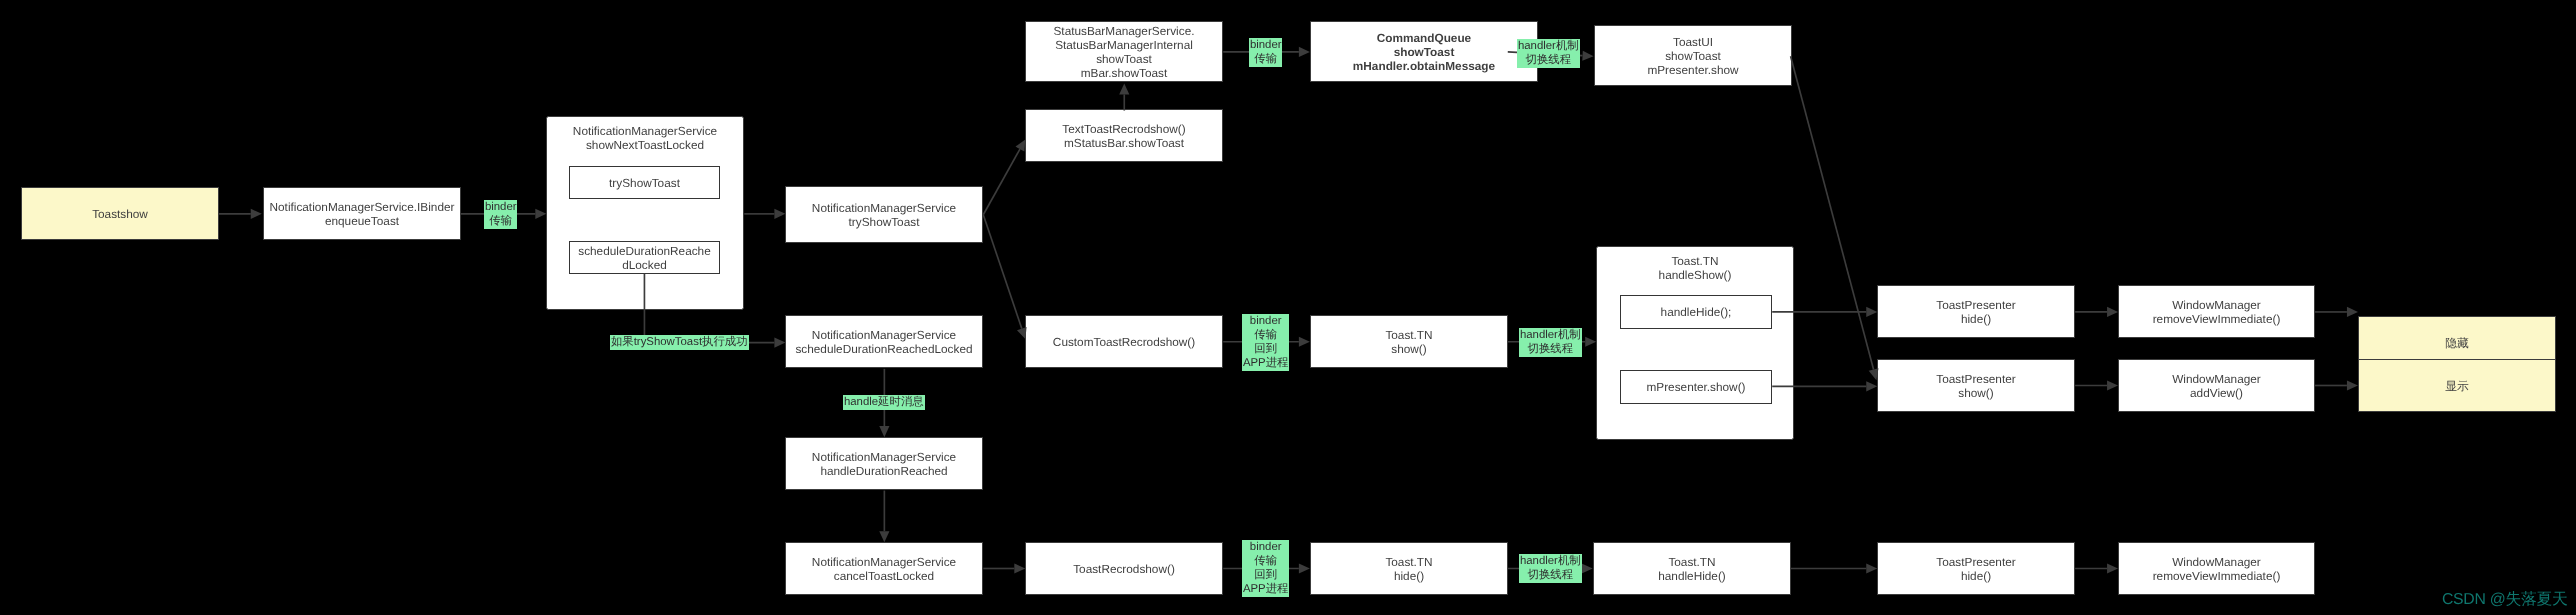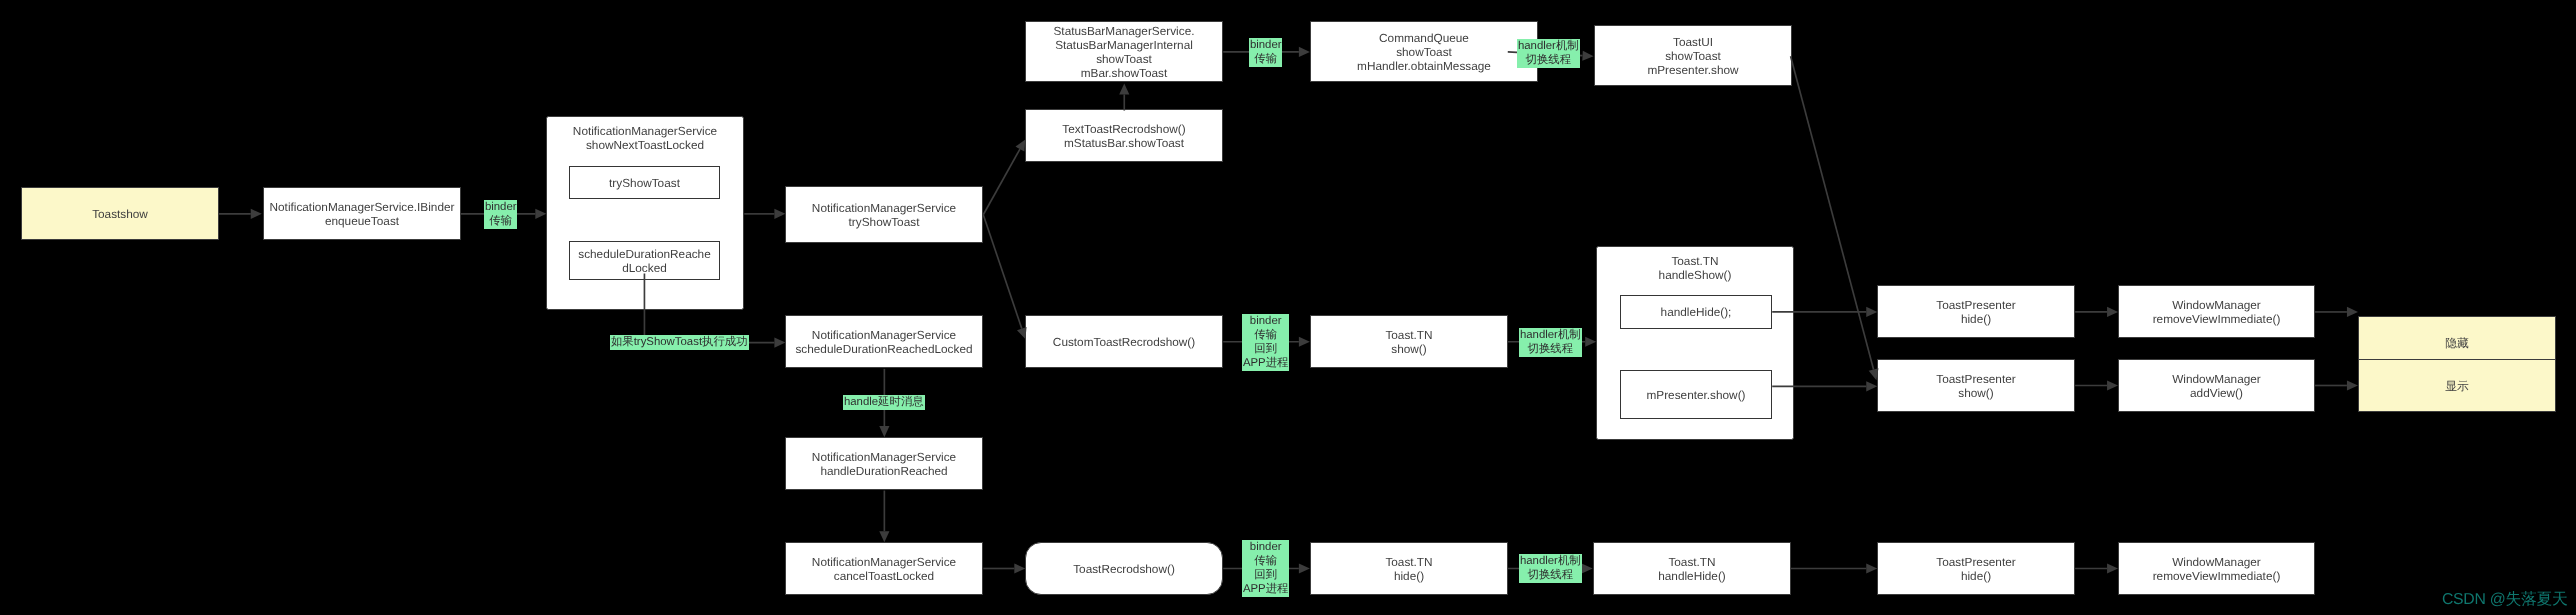--- a/index.html
+++ b/index.html
@@ -146,21 +146,21 @@
     <div class="node" style="left: 1025px; top: 21px; width: 198px; height: 61px;">
       <span class="nline">StatusBarManagerService.</span>
       <span class="nline">StatusBarManagerInternal</span>
       <span class="nline">showToast</span>
       <span class="nline">mBar.showToast</span>
     </div>
     <div class="node" style="left: 1025px; top: 109px; width: 198px; height: 53px;">
       <span class="nline">TextToastRecrodshow()</span>
       <span class="nline">mStatusBar.showToast</span>
     </div>
-    <div class="node" style="left: 1310px; top: 21px; width: 228px; height: 61px;">
+    <div class="node" style="left: 1310px; top: 21px; width: 228px; height: 61px; font-weight: bold;">
       <span class="nline">CommandQueue</span>
       <span class="nline">showToast</span>
       <span class="nline">mHandler.obtainMessage</span>
     </div>
     <div class="node" style="left: 1594px; top: 25.4px; width: 198px; height: 61px;">
       <span class="nline">ToastUI</span>
       <span class="nline">showToast</span>
       <span class="nline">mPresenter.show</span>
     </div>
     <div class="node" style="left: 785px; top: 315px; width: 198px; height: 53px;">
@@ -201,21 +201,21 @@
       <span class="nline">显示</span>
     </div>
     <div class="node" style="left: 785px; top: 437px; width: 198px; height: 53px;">
       <span class="nline">NotificationManagerService</span>
       <span class="nline">handleDurationReached</span>
     </div>
     <div class="node" style="left: 785px; top: 542px; width: 198px; height: 53px;">
       <span class="nline">NotificationManagerService</span>
       <span class="nline">cancelToastLocked</span>
     </div>
-    <div class="node" style="left: 1025px; top: 542px; width: 198px; height: 53px; border-radius: 16px;">
+    <div class="node" style="left: 1025px; top: 542px; width: 198px; height: 53px;">
       <span class="nline">ToastRecrodshow()</span>
     </div>
     <div class="node" style="left: 1310px; top: 542px; width: 198px; height: 53px;">
       <span class="nline">Toast.TN</span>
       <span class="nline">hide()</span>
     </div>
     <div class="node" style="left: 1593px; top: 542px; width: 198px; height: 53px;">
       <span class="nline">Toast.TN</span>
       <span class="nline">handleHide()</span>
     </div>
@@ -223,28 +223,28 @@
       <span class="nline">ToastPresenter</span>
       <span class="nline">hide()</span>
     </div>
     <div class="node" style="left: 2118px; top: 542px; width: 197px; height: 53px;">
       <span class="nline">WindowManager</span>
       <span class="nline">removeViewImmediate()</span>
     </div>
     <div class="inner" style="left: 569px; top: 166px; width: 151px; height: 33px;">
       <span class="nline">tryShowToast</span>
     </div>
-    <div class="inner" style="left: 569px; top: 241px; width: 151px; height: 39px; align-items: center;">
+    <div class="inner" style="left: 569px; top: 241px; width: 151px; height: 33px; align-items: center;">
       <span class="nline">scheduleDurationReache</span>
       <span class="nline">dLocked</span>
     </div>
     <div class="inner" style="left: 1620px; top: 295px; width: 152px; height: 34px;">
       <span class="nline">handleHide();</span>
     </div>
-    <div class="inner" style="left: 1620px; top: 370px; width: 152px; height: 49px;">
+    <div class="inner" style="left: 1620px; top: 370px; width: 152px; height: 34px;">
       <span class="nline">mPresenter.show()</span>
     </div>
     <div class="elabel" style="left: 484px; top: 200px;">
       <span class="nline">binder</span>
       <span class="nline">传输</span>
     </div>
     <div class="elabel" style="left: 1249px; top: 38px;">
       <span class="nline">binder</span>
       <span class="nline">传输</span>
     </div>

